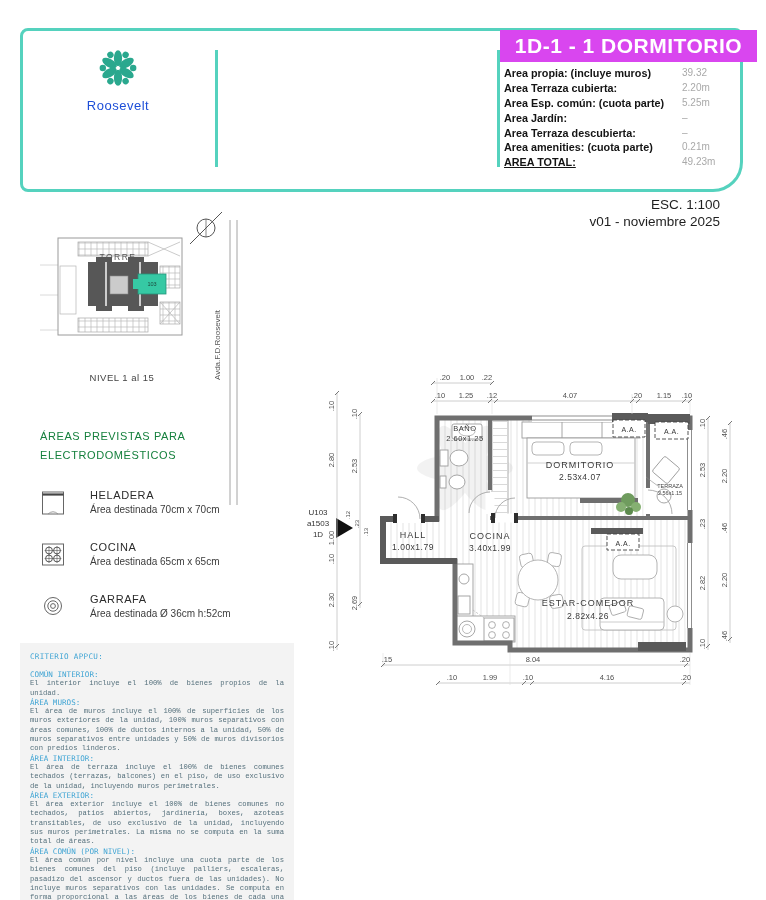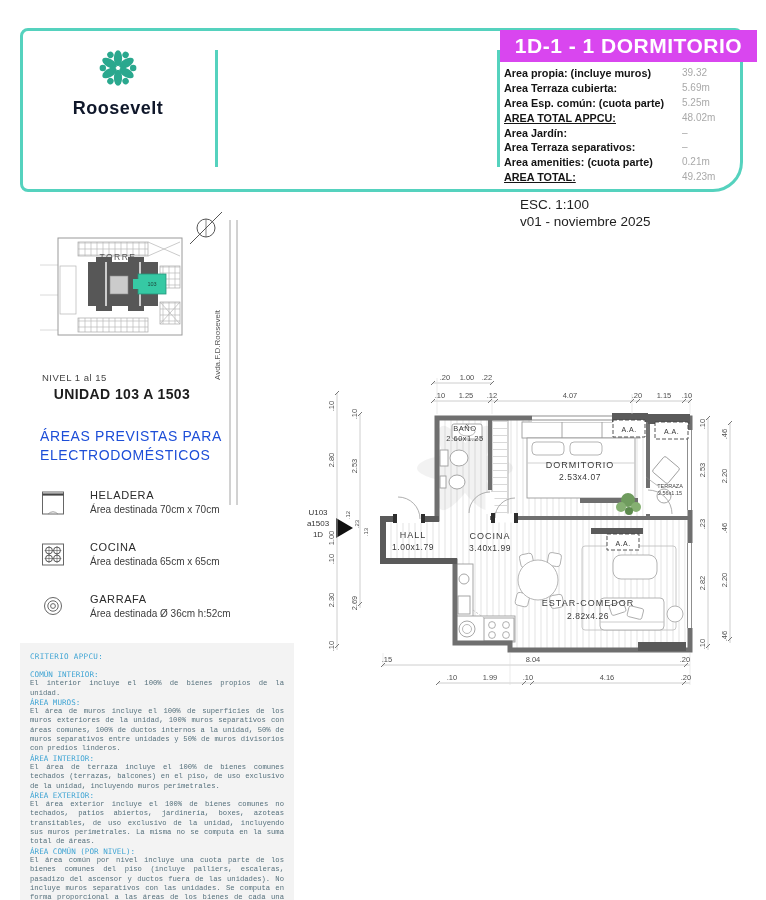--- a/index.html
+++ b/index.html
@@ -5,41 +5,41 @@
   html,body{margin:0;padding:0;background:#fff;}
   .sheet{position:relative;width:766px;height:900px;background:#fff;overflow:hidden;
          font-family:"Liberation Sans",sans-serif;}
   .abs{position:absolute;}
 
   
   .hdr-box{left:20px;top:28px;width:717px;height:158px;border:3px solid #55d2be;
            border-radius:8px 8px 30px 8px;background:#fff;}
   .logo{left:48px;top:42px;width:140px;text-align:center;}
   .brand-name{font-size:28px;font-weight:600;color:#2e2e2e;line-height:30px;margin-top:4px;}
-  .brand-sub{font-size:18px;font-weight:bold;color:#0f172a;letter-spacing:.5px;margin-top:0px;}
+  .brand-sub{font-size:13px;font-weight:normal;color:#1d4ed8;letter-spacing:.5px;margin-top:0px;}
   .vline{width:3px;background:#55d2be;}
   .title-bar{left:500px;top:30px;width:257px;height:32px;background:#d946ef;color:#fff;
              display:flex;align-items:center;justify-content:center;font-weight:bold;
              font-size:21px;letter-spacing:.5px;}
   .area-table{left:504px;top:67px;width:240px;}
   .arow{display:flex;height:14.9px;align-items:flex-start;position:relative;}
   .alabel{font-size:10.8px;font-weight:bold;color:#141414;white-space:nowrap;}
   .avalue{position:absolute;left:178px;font-size:10px;color:#a9a9a9;}
   .u{text-decoration:underline;}
 
-  .esc-block{left:520px;top:197px;width:200px;font-size:13.5px;
+  .esc-block{left:520px;top:197px;width:200px;text-align:right;font-size:13.5px;
              color:#1f1f1f;line-height:16.5px;}
 
   
-  .nivel{left:42px;top:372px;width:160px;font-size:9.5px;color:#444;letter-spacing:.5px;}
+  .nivel{left:42px;top:372px;width:160px;text-align:center;font-size:9.5px;color:#444;letter-spacing:.5px;}
   .unidad{left:22px;top:386px;width:200px;text-align:center;font-size:14px;font-weight:bold;
           color:#1d1d1d;letter-spacing:.4px;}
 
   .appliances{left:40px;top:427px;width:235px;}
-  .app-title{font-size:14px;color:#1d4ed8;letter-spacing:.6px;line-height:19px;}
+  .app-title{font-size:11px;color:#15803d;letter-spacing:.6px;line-height:19px;}
   .app-item{display:flex;gap:24px;margin-top:24px;align-items:flex-start;}
   .app-icon{width:26px;flex:none;}
   .app-name{font-size:11px;color:#2b2b2b;letter-spacing:.6px;}
   .app-desc{font-size:10px;color:#3c3c3c;margin-top:3px;}
 
   .criteria{left:20px;top:643px;width:274px;background:#f3f3f3;padding:9px 10px;
             box-sizing:border-box;font-family:"DejaVu Sans Mono",monospace;}
   .crit-title{color:#41a5d4;font-size:7.6px;letter-spacing:.3px;margin-bottom:9px;}
   .crit-h{color:#41a5d4;font-size:7.6px;line-height:9.3px;}
   .crit-b{color:#55707c;font-size:7.2px;line-height:9.3px;text-align:justify;font-family:Liberation Mono, monospace;}
@@ -113,36 +113,32 @@
 
   <div class="abs title-bar">1D-1 - 1 DORMITORIO</div>
 
   <div class="abs area-table">
     <div class="arow">
         <span class="alabel">Area propia: (incluye muros)</span>
         <span class="avalue">39.32</span>
       </div>
     <div class="arow">
         <span class="alabel">Area Terraza cubierta:</span>
-        <span class="avalue">5.69m</span>
+        <span class="avalue">2.20m</span>
       </div>
     <div class="arow">
         <span class="alabel">Area Esp. común: (cuota parte)</span>
         <span class="avalue">5.25m</span>
       </div>
     <div class="arow">
-        <span class="alabel u">AREA TOTAL APPCU:</span>
-        <span class="avalue">48.02m</span>
-      </div>
-    <div class="arow">
         <span class="alabel">Area Jardín:</span>
         <span class="avalue">–</span>
       </div>
     <div class="arow">
-        <span class="alabel">Area Terraza separativos:</span>
+        <span class="alabel">Area Terraza descubierta:</span>
         <span class="avalue">–</span>
       </div>
     <div class="arow">
         <span class="alabel">Area amenities: (cuota parte)</span>
         <span class="avalue">0.21m</span>
       </div>
     <div class="arow">
         <span class="alabel u">AREA TOTAL:</span>
         <span class="avalue">49.23m</span>
       </div>
@@ -191,21 +187,20 @@
       <circle cx="166" cy="18" r="9"></circle>
       <path d="M150 34 L182 2"></path>
       <path d="M160 24 L172 12 M166 9 L166 27" stroke-width=".7"></path>
     </g>
 
     <path d="M190 10 V295 M197 10 V295" stroke="#9a9a9a" stroke-width=".9"></path>
     <text class="street" transform="rotate(-90 180 135)" x="180" y="135" text-anchor="middle">Avda.F.D.Roosevelt</text>
   </svg>
 
   <div class="abs nivel">NIVEL 1 al 15</div>
-  <div class="abs unidad">UNIDAD 103 A 1503</div>
 
   <div class="abs appliances">
     <div class="app-title">ÁREAS PREVISTAS PARA</div>
     <div class="app-title">ELECTRODOMÉSTICOS</div>
 
     <div class="app-item">
       <svg class="app-icon" width="26" height="28" viewBox="0 0 26 28">
         <rect x="2.5" y="3" width="21" height="22" fill="none" stroke="#666" stroke-width="1"></rect>
         <path d="M2.5 5.5 H23.5" stroke="#444" stroke-width="2.2"></path>
         <path d="M8 25 Q13 20.5 18 25" fill="none" stroke="#888" stroke-width=".8"></path>

